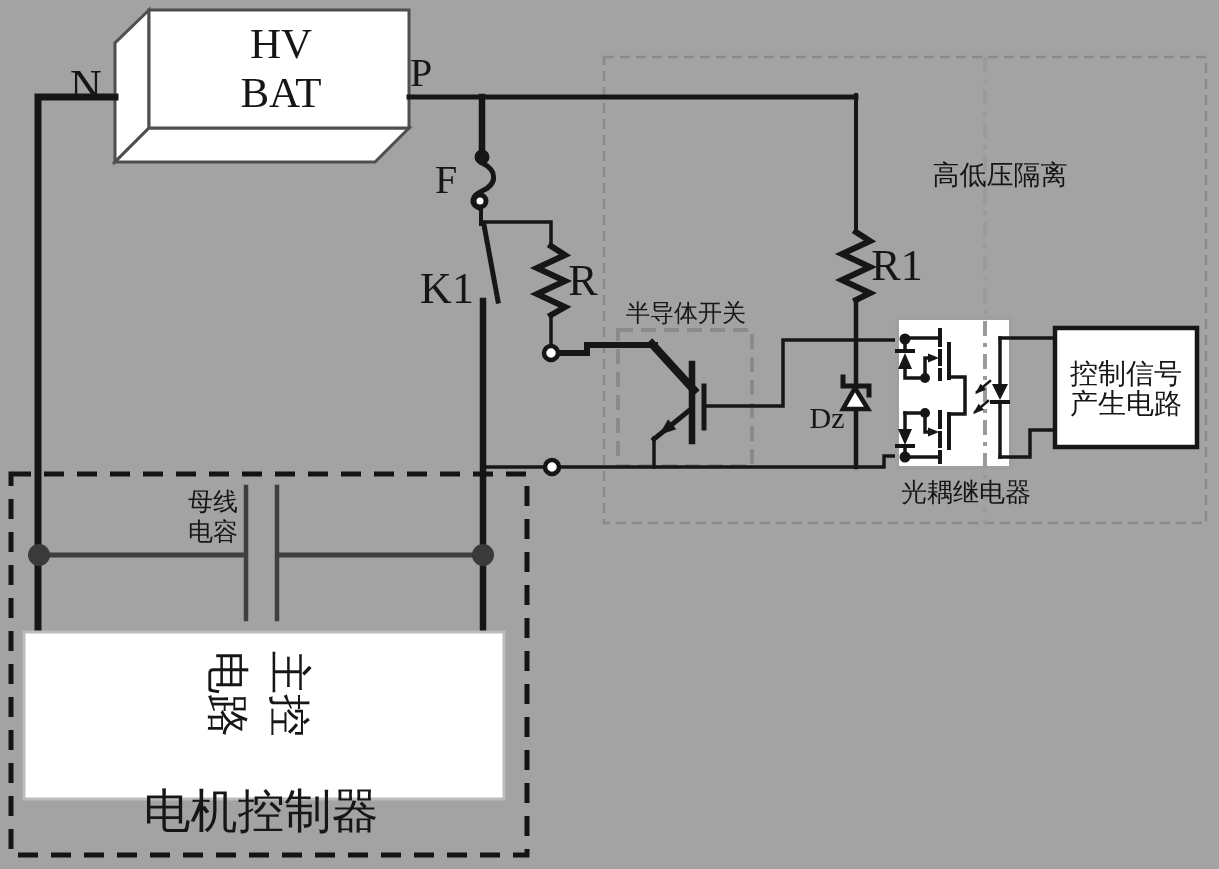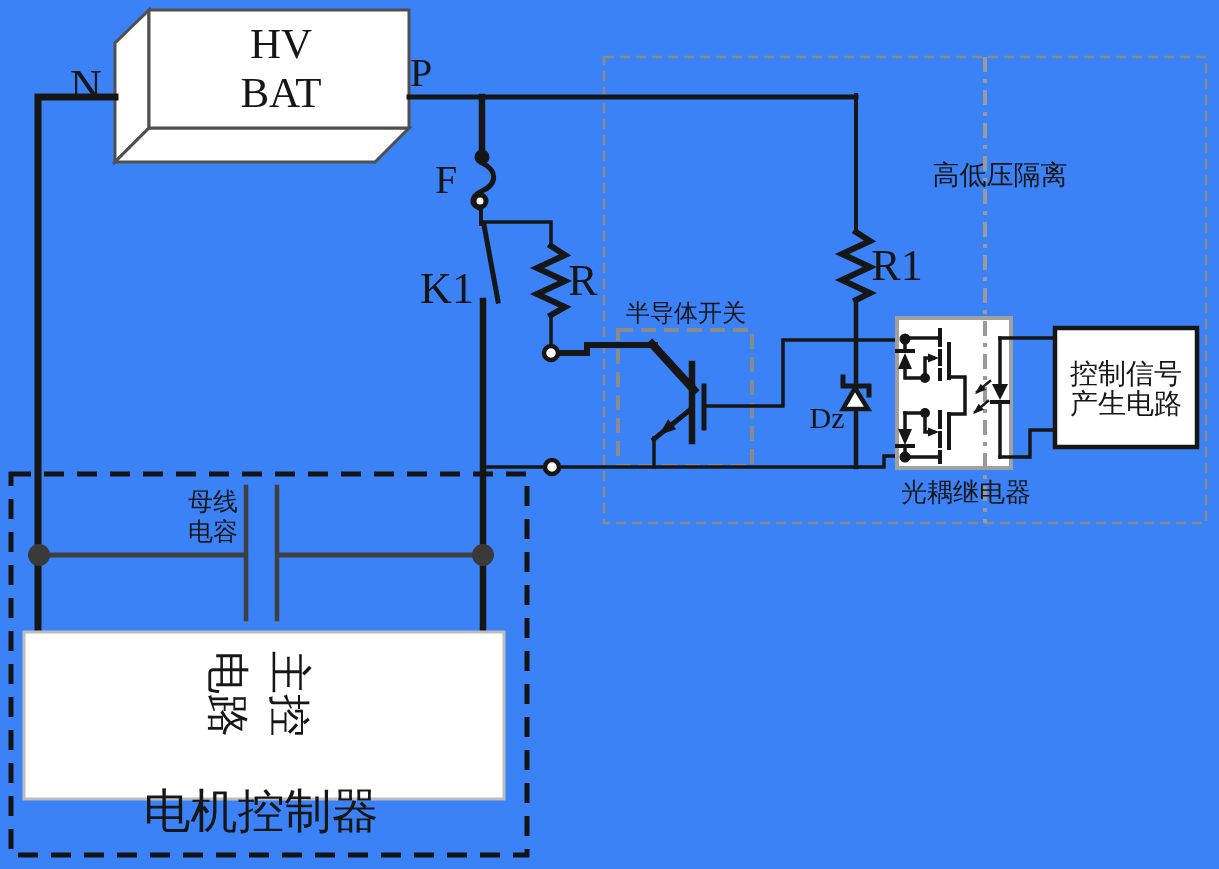--- a/index.html
+++ b/index.html
@@ -1,16 +1,16 @@
 <!DOCTYPE html>
 <html><head>
 <meta charset="utf-8">
 <style>
   html,body{margin:0;padding:0;background:#ffffff;}
-  .stage{position:relative;width:1219px;height:869px;background:#3b82f6;overflow:hidden;
+  .stage{position:relative;width:1219px;height:869px;background:#a3a3a3;overflow:hidden;
          font-family:"Liberation Serif","DejaVu Serif",serif;}
   svg{display:block;}
   text{font-family:"Liberation Serif","DejaVu Serif",serif;fill:#161616;}
   .lat{font-family:"Liberation Serif","DejaVu Serif",serif;}
   .wire{stroke:#161616;fill:none;stroke-linecap:square;}
   .thin{stroke-width:3.5;}
   .mid{stroke-width:5;}
   .thick{stroke-width:6.5;}
   .gray-dash{stroke:#8a8a8a;fill:none;}
   .comp-gray{stroke:#3f3f3f;}

